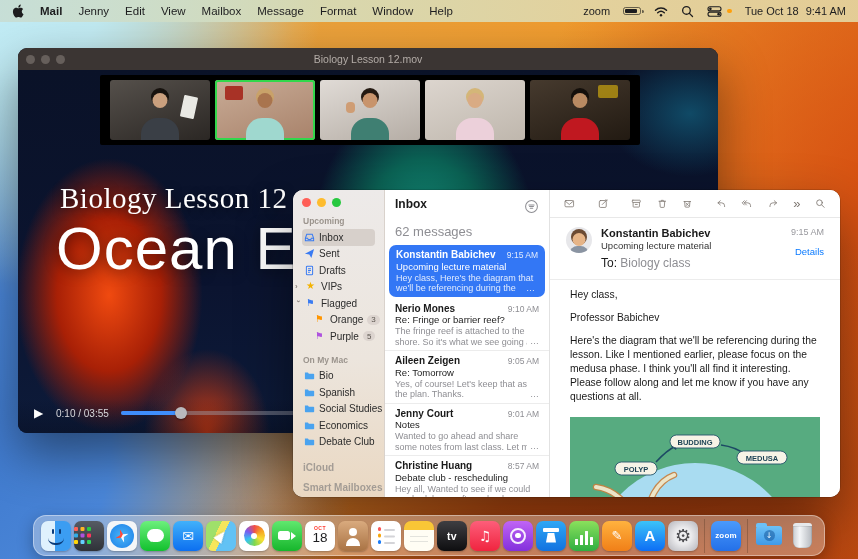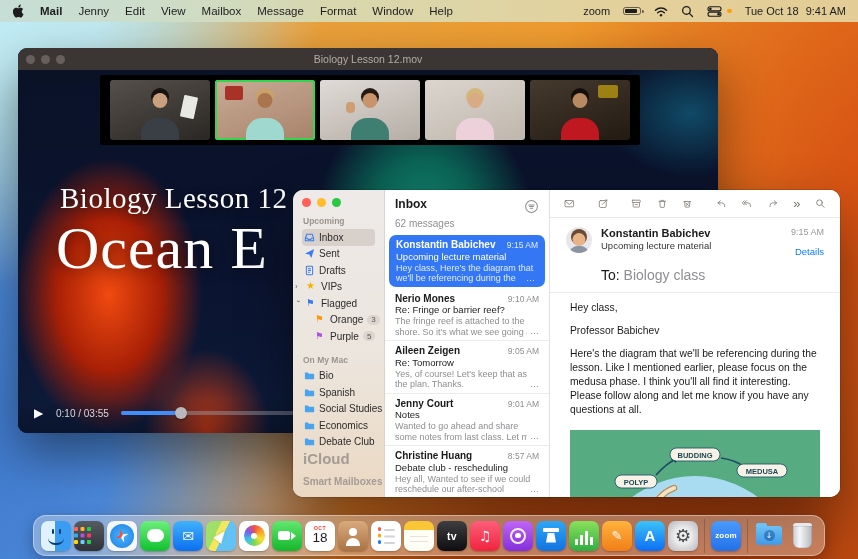--- a/index.html
+++ b/index.html
@@ -56,21 +56,21 @@
   .t1:after{content:"";position:absolute;right:14px;top:16px;width:14px;height:22px;background:#e9e9e4;transform:rotate(12deg);border-radius:1px}
   .t2{--skin:#a9744e;--hair:#c9a269;--shirt:#9fd8cf;background:linear-gradient(160deg,#c9ac97,#a8826a)}
   .t2:before{content:"";position:absolute;left:10px;top:6px;width:18px;height:14px;background:#a83226;border-radius:2px}
   .t3{--skin:#c89highlight;--skin:#c8946c;--hair:#241a12;--shirt:#3f7f72;background:linear-gradient(160deg,#e0dbd6,#b5ada5)}
   .t3:after{content:"";position:absolute;left:26px;top:22px;width:9px;height:11px;background:#cf9d74;border-radius:4px}
   .t4{--skin:#d9ab84;--hair:#d4b678;--shirt:#ecd0da;background:linear-gradient(160deg,#dcd5ce,#bfb7ad)}
   .t5{--skin:#b98a62;--hair:#140f0b;--shirt:#c01820;background:linear-gradient(160deg,#463a2e,#221a12)}
   .t5:before{content:"";position:absolute;right:12px;top:5px;width:20px;height:13px;background:#b89612;border-radius:2px;opacity:.8}
   .slide-title{position:absolute;left:42px;top:112px;color:#fff;font-family:"Liberation Serif",serif;
     font-size:29px;letter-spacing:.5px;text-shadow:0 2px 10px rgba(0,0,0,.5)}
-  .slide-sub{position:absolute;left:38px;top:144px;color:#fff;font-family:Liberation Serif, serif;
+  .slide-sub{position:absolute;left:38px;top:144px;color:#fff;font-family:Liberation Sans, sans-serif;
     font-size:60px;letter-spacing:1px;text-shadow:0 2px 14px rgba(0,0,0,.5);white-space:nowrap}
   .vctrl{position:absolute;left:0;right:0;bottom:0;height:34px;display:flex;align-items:center;padding:0 20px 6px 16px;
     background:linear-gradient(180deg,rgba(5,8,20,0),rgba(5,8,20,.35))}
   .vplay{color:#fff;font-size:12px;width:22px}
   .vtime{color:#d8d8dc;font-size:10px;margin-right:12px;white-space:nowrap}
   .vbar{flex:1;height:4px;border-radius:2px;background:rgba(160,160,170,.45);position:relative}
   .vfill{position:absolute;left:0;top:0;bottom:0;width:10.5%;background:#3f8efc;border-radius:2px}
   .vknob{position:absolute;left:10.5%;top:50%;transform:translate(-50%,-50%);width:12px;height:12px;border-radius:50%;background:#b9b9bd;box-shadow:0 1px 2px rgba(0,0,0,.4)}
 
   
@@ -87,21 +87,21 @@
   .srow .sic{flex:none;width:11px;height:11px}
   .srow .chev{width:7px;flex:none;color:#8b847e;font-size:8px;margin-left:-9px;font-weight:700}
   .srow.indent{padding-left:13px}
   .badge{margin-left:auto;background:#dcd4cf;color:#5c5650;border-radius:7px;font-size:8px;padding:.5px 4px;margin-right:2px}
   .flag{font-size:9.5px;line-height:1}
   .star{font-size:10px;color:#f3b200;line-height:1}
 
   .plist{width:165px;flex:none;background:#fff;border-right:1px solid #e2e2e2;display:flex;flex-direction:column;overflow:hidden}
   .lhead{display:flex;align-items:flex-start;padding:7px 10px 4px;flex:none}
   .lhead .t{font-size:12px;font-weight:700;color:#1a1a1a}
-  .lhead .c{font-size:10px;color:#8e8e93;margin-top:7px}
+  .lhead .c{font-size:13px;color:#8e8e93;margin-top:13px}
   .filter{margin-left:auto;color:#8e8e93;margin-top:2px}
   .mrow{padding:4px 10px 3px;border-bottom:1px solid #ececec;position:relative}
   .mrow .r1{display:flex;align-items:baseline}
   .mrow .sn{font-size:10px;font-weight:700;color:#1a1a1a;flex:1;white-space:nowrap;overflow:hidden}
   .mrow .tm{font-size:8.5px;color:#8e8e93;margin-left:6px;white-space:nowrap}
   .mrow .sj{font-size:9.5px;color:#222;margin-top:.5px;white-space:nowrap;overflow:hidden}
   .mrow .pv{font-size:9px;color:#8e8e93;line-height:10.6px;margin-top:1px;height:21px;overflow:hidden}
   .mrow .more{position:absolute;right:10px;bottom:4px;font-size:9px;color:#8e8e93;background:#fff;padding-left:3px}
   .mrow.sel{background:#3377f5;border-radius:7px;margin:2px 4px;padding:4px 7px 3px;border-bottom:none}
   .mrow.sel .sn,.mrow.sel .sj{color:#fff}
@@ -114,21 +114,21 @@
   .rtool .gapl{margin-left:8px}
   .rtool .pushr{margin-left:auto}
   .rtool .moreg{font-size:13px;line-height:1;color:#7d7670}
   .rhead{display:flex;padding:9px 16px 9px 16px;border-bottom:1px solid #ececec;flex:none}
   .avatar{width:26px;height:26px;border-radius:50%;background:#e7e7ea;position:relative;overflow:hidden;flex:none}
   .avatar:before{content:"";position:absolute;left:50%;top:6px;transform:translateX(-50%);width:13px;height:13px;border-radius:50%;background:#e6b487;box-shadow:0 -2.5px 0 1.5px #6b4a33}
   .avatar:after{content:"";position:absolute;left:50%;bottom:-2px;transform:translateX(-50%);width:19px;height:9px;border-radius:8px 8px 0 0;background:#8a94a2}
   .rmeta{margin-left:9px;flex:1;min-width:0}
   .rfrom{font-size:11px;font-weight:700;color:#1a1a1a}
   .rsub{font-size:9.5px;color:#333;margin-top:1px}
-  .rto{font-size:14px;color:#1a1a1a;margin-top:16px}
+  .rto{font-size:12px;color:#1a1a1a;margin-top:5px}
   .rto span{color:#8e8e93}
   .rright{text-align:right;flex:none}
   .rtime{font-size:9px;color:#98989d}
   .rdet{font-size:9.5px;color:#0a7aff;font-weight:400;margin-top:9px}
   .rbody{padding:8px 20px 0;font-size:10.3px;color:#1a1a1a;line-height:14px;overflow:hidden}
   .rbody p{margin-bottom:9px}
   .diagram{margin-top:2px;width:250px;height:200px}
 
   
   .dock{position:absolute;left:50%;bottom:3px;transform:translateX(-50%);height:41px;z-index:50;
@@ -353,21 +353,21 @@
         </svg>
       <span>Economics</span>
     </div>
     <div class="srow">
       <svg class="sic" viewBox="0 0 12 12">
           <path fill="#4aa3ef" d="M1,2.8 h3.3 l1,1.2 h5 a.8.8 0 0 1 .8.8 v4.4 a.8.8 0 0 1 -.8.8 h-8.5 a.8.8 0 0 1 -.8,-.8 z"></path>
         </svg>
       <span>Debate Club</span>
     </div>
 
-    <div class="shead" style="margin-top:0;font-size:15px;color:#a39c95">iCloud</div>
+    <div class="shead" style="margin-top:12px;font-size:10px;color:#a39c95">iCloud</div>
     <div class="shead" style="margin-top:9px;font-size:10px;color:#a39c95">Smart Mailboxes</div>
   </div>
 
   <div class="plist">
     <div class="lhead">
       <div>
         <div class="t">Inbox</div>
         <div class="c">62 messages</div>
       </div>
       <svg class="filter" width="15" height="15" viewBox="0 0 16 16" fill="none" stroke="currentColor" stroke-width="1.1" stroke-linecap="round">

